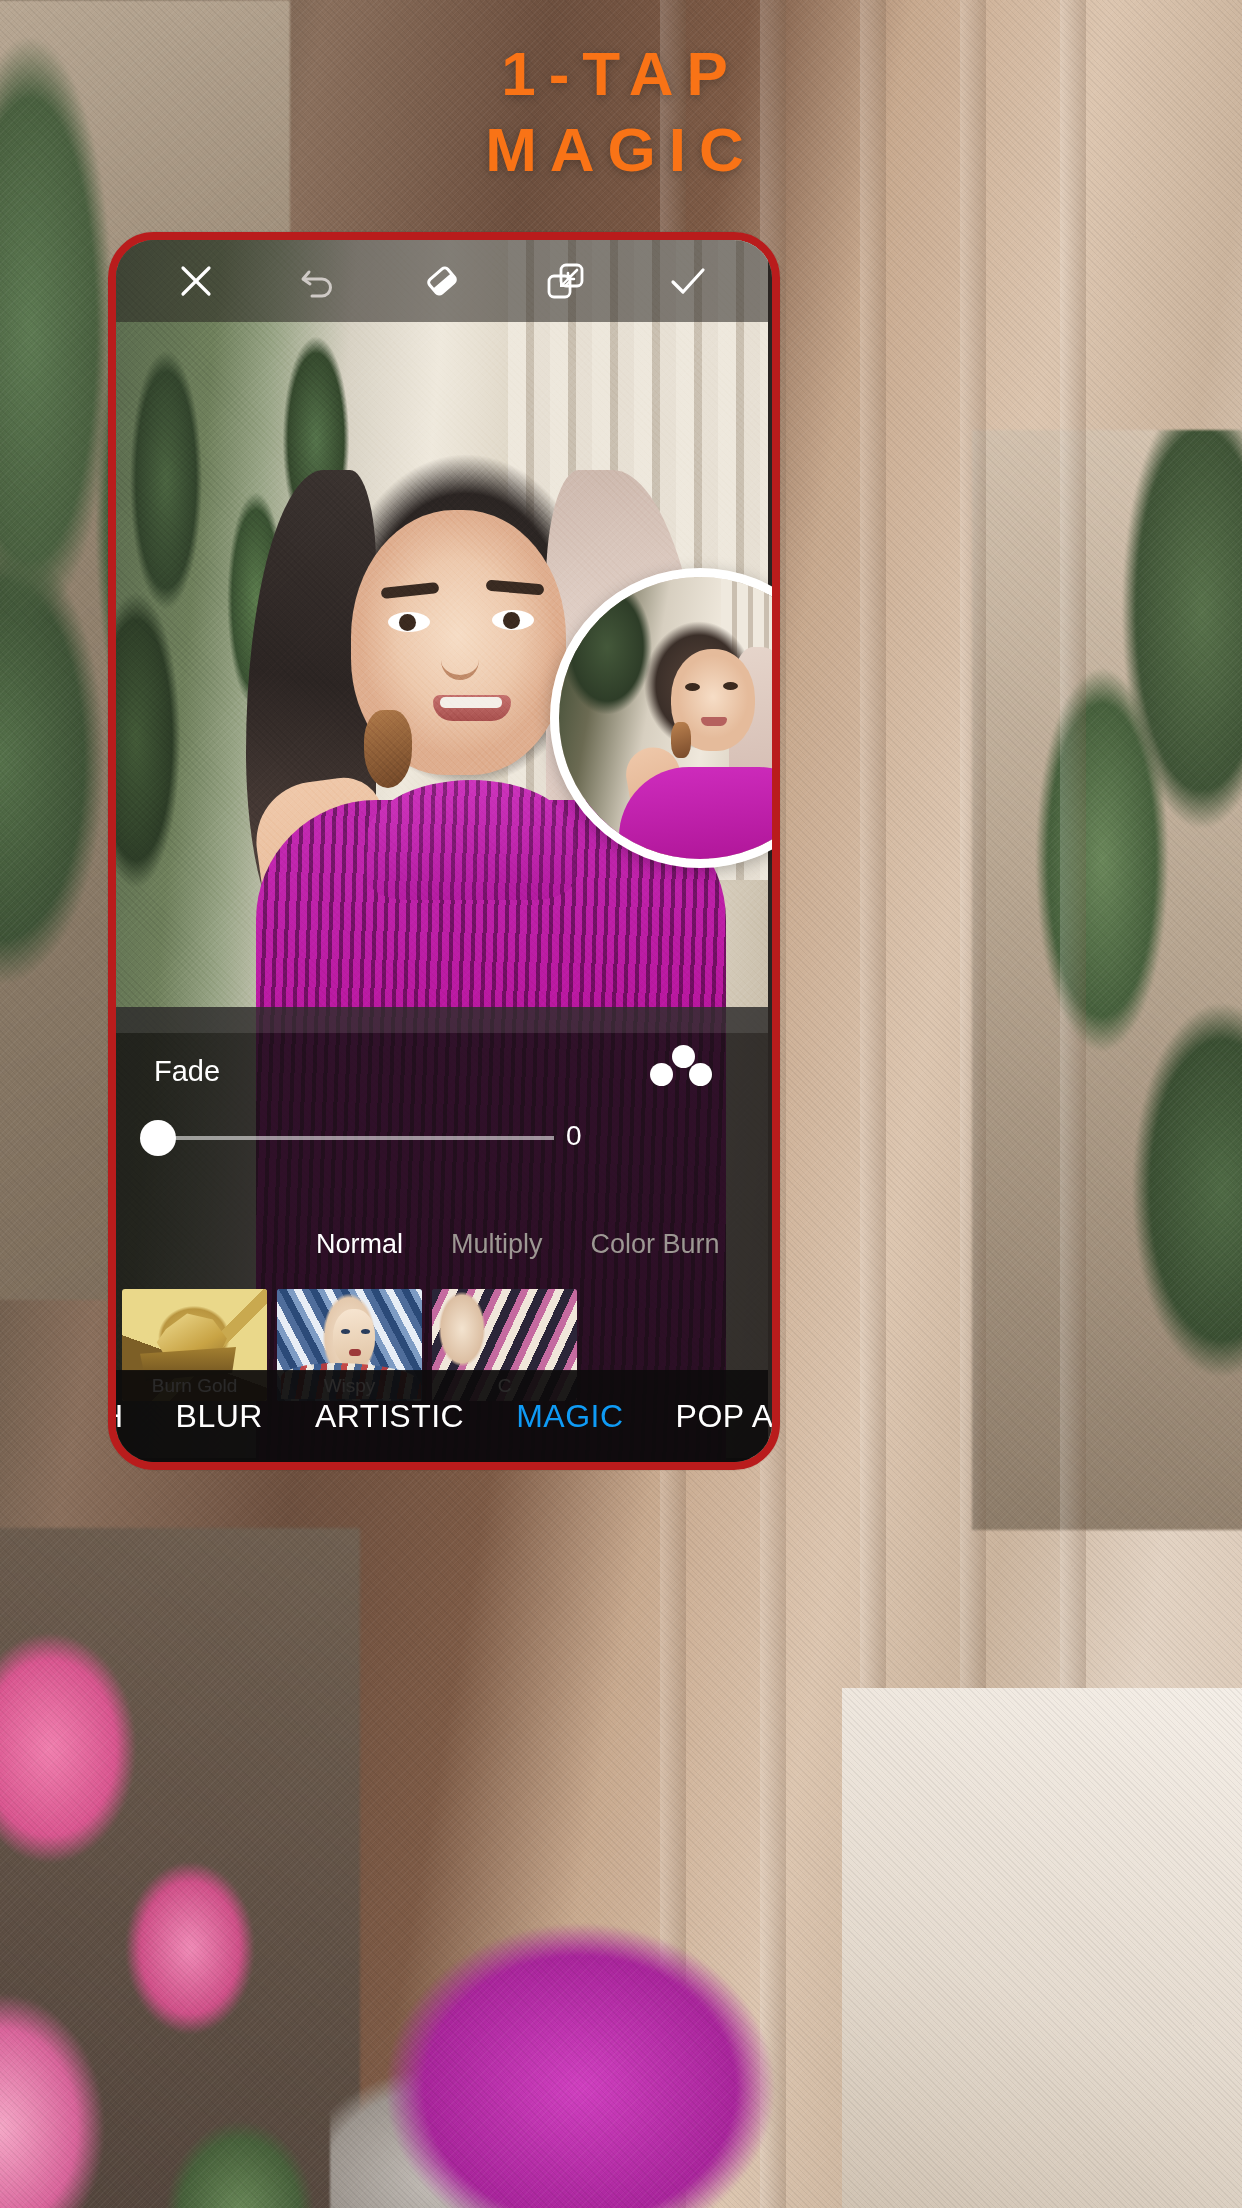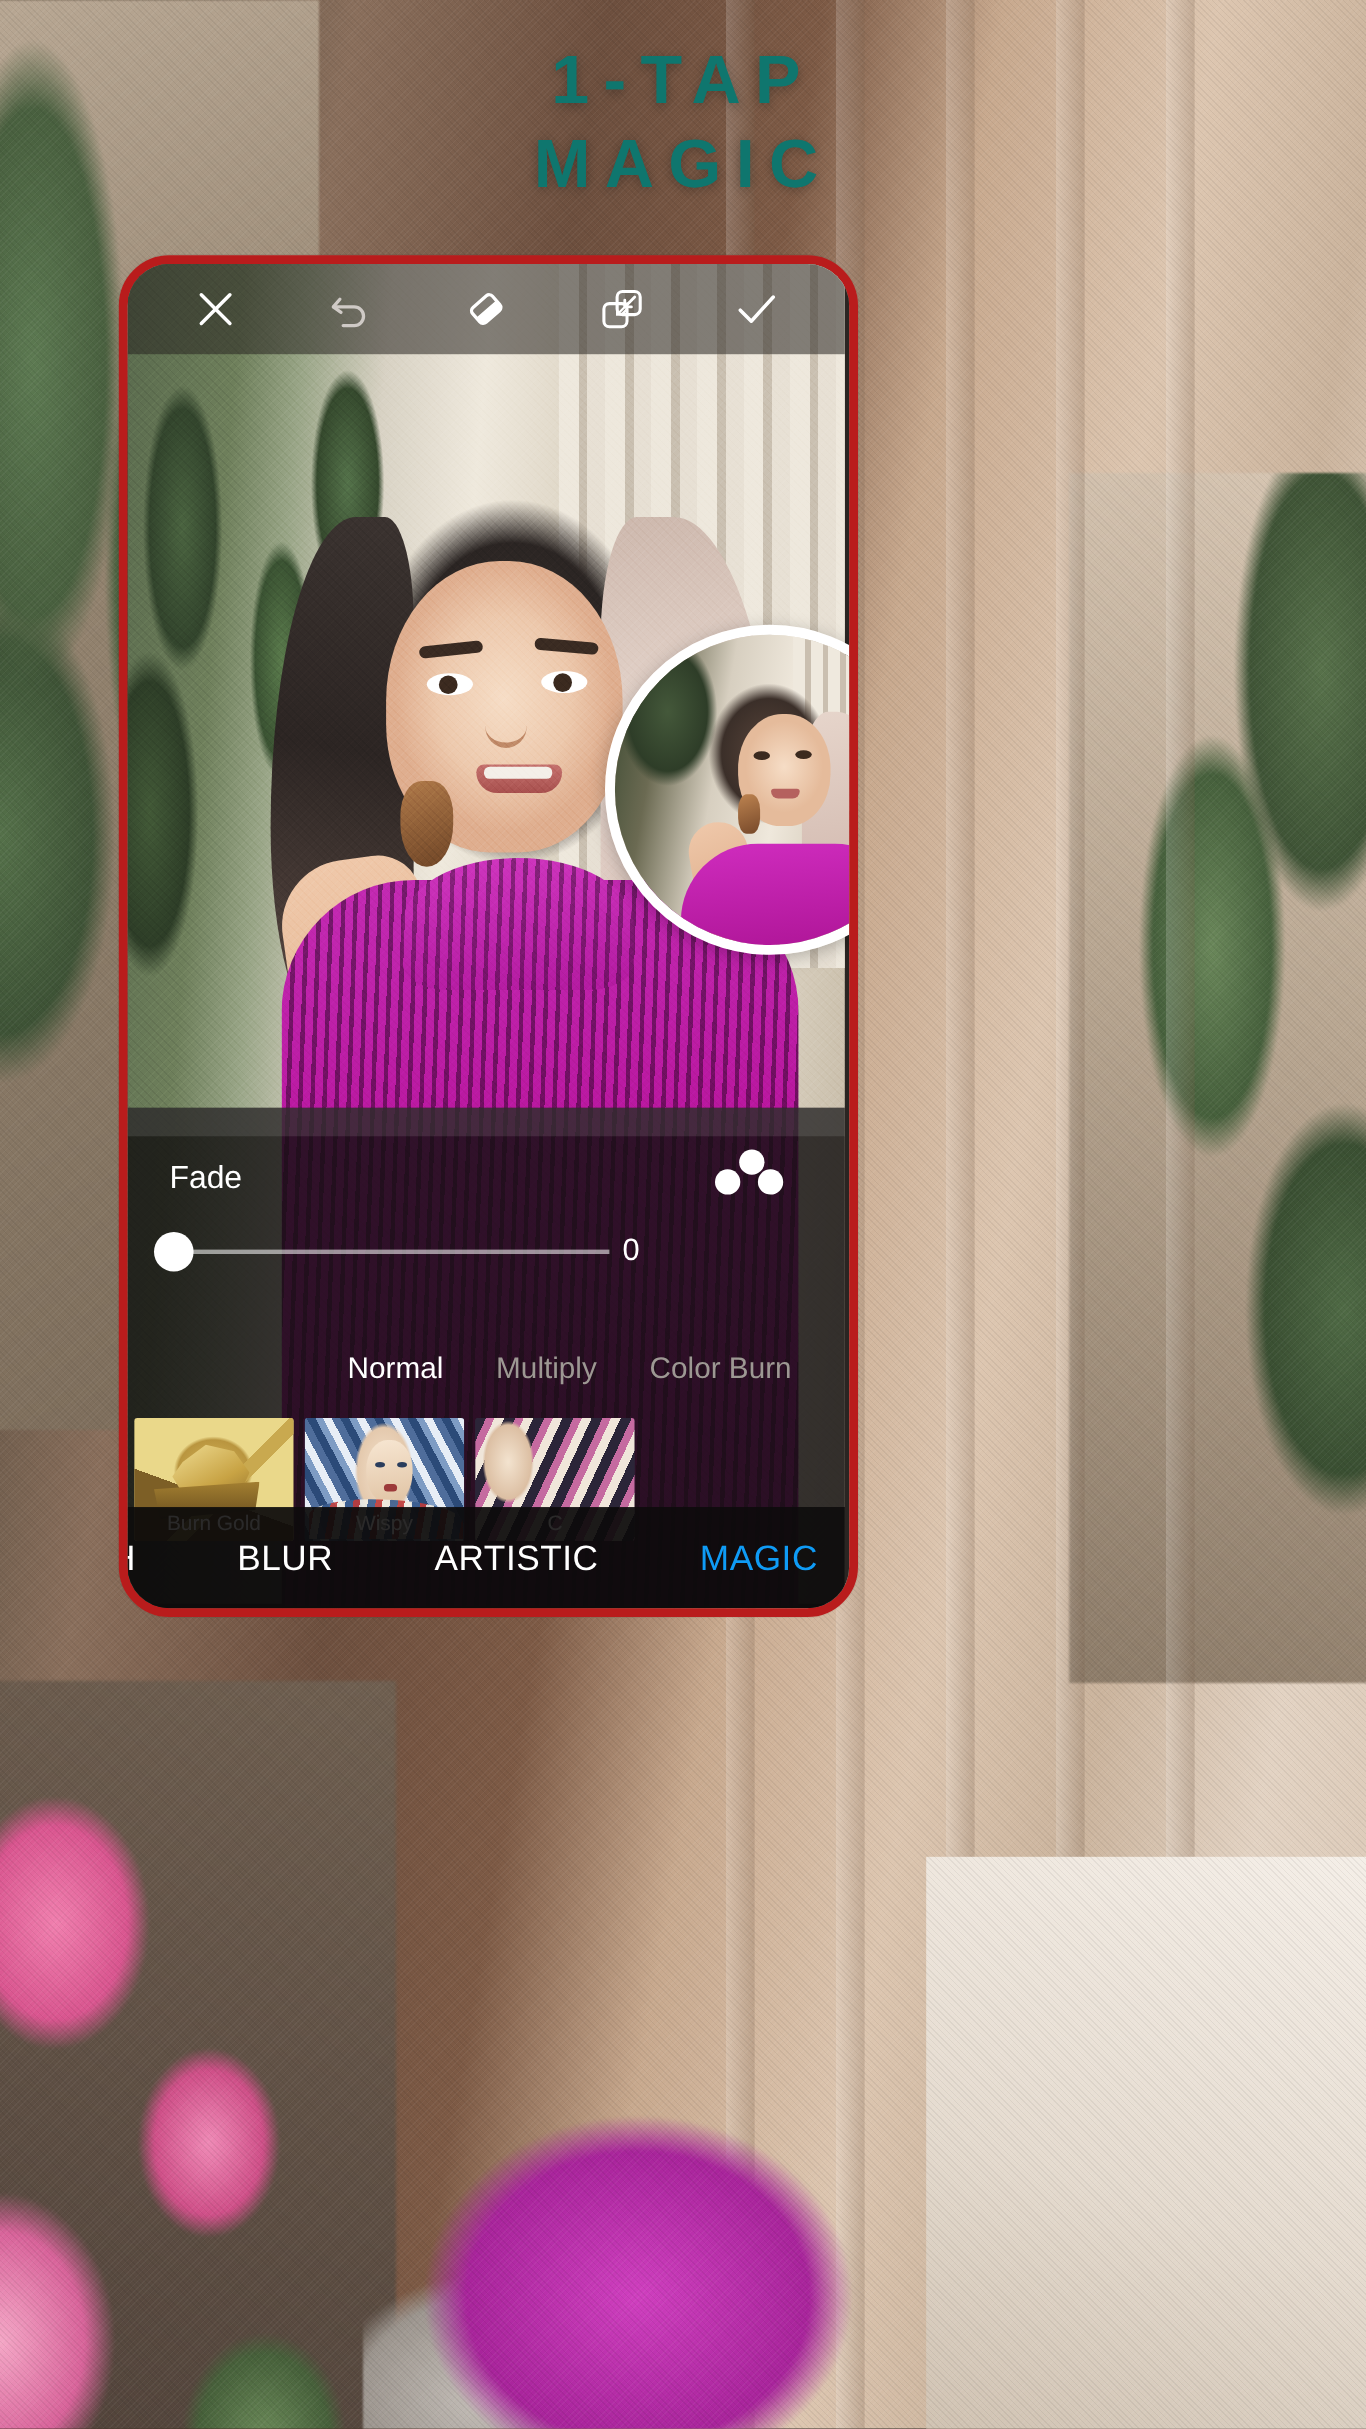--- a/index.html
+++ b/index.html
@@ -60,21 +60,21 @@
   #bg .grain {
     position:absolute; inset:0;
     background-image:
       repeating-linear-gradient(45deg, rgba(0,0,0,.055) 0 1px, transparent 1px 4px),
       repeating-linear-gradient(-45deg, rgba(255,255,255,.045) 0 1px, transparent 1px 4px);
   }
 
   
   #headline {
     position:absolute; left:0; right:0; top:36px; text-align:center;
-    color:#0f766e; z-index:30; pointer-events:none;
+    color:#f97316; z-index:30; pointer-events:none;
   }
   #headline .l {
     display:block; font-weight:bold; font-size:62px; letter-spacing:13px;
     line-height:76px; text-shadow:0 2px 10px rgba(0,0,0,.28);
   }
 
   
   #phone {
     position:absolute; left:108px; top:232px; width:672px; height:1238px;
     border:8px solid #b91c1c; border-radius:46px; z-index:20; overflow:hidden;
@@ -322,21 +322,21 @@
   .art-extra {
     background:
       radial-gradient(ellipse 30px 48px at 30px 40px, #f3e3cf 0%, #dcbfa3 70%, transparent 78%),
       repeating-linear-gradient(115deg,#2b2538 0 9px,#c56aa0 9px 16px,#f0e6da 16px 24px),
       #312a3d;
   }
 
   #tabbar {
     position:absolute; left:0; bottom:0; width:652px; height:92px; z-index:9;
     background:rgba(12,11,11,.88);
-    display:flex; align-items:center; white-space:nowrap;gap:40px;
+    display:flex; align-items:center; white-space:nowrap;
   }
   #tabbar .tab {
     font-size:32px; color:#fff; letter-spacing:.5px; padding:0 26px; flex:none;
   }
   #tabbar .tab.clip { padding-left:0; margin-left:-16px; }
   #tabbar .tab.active { color:#0f9bf5; }
 </style>
 </head>
 <body>
 

